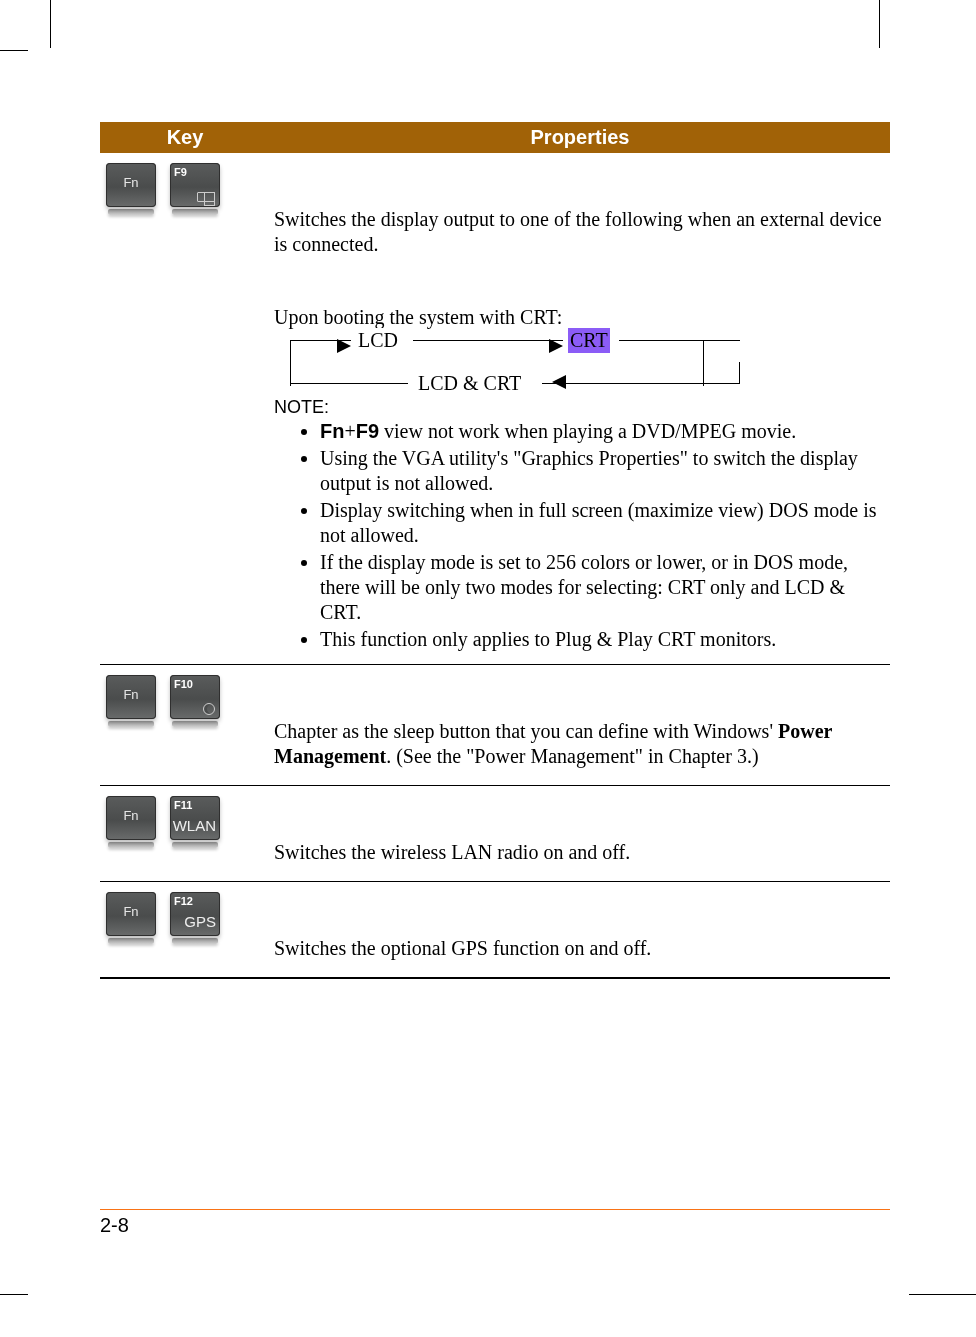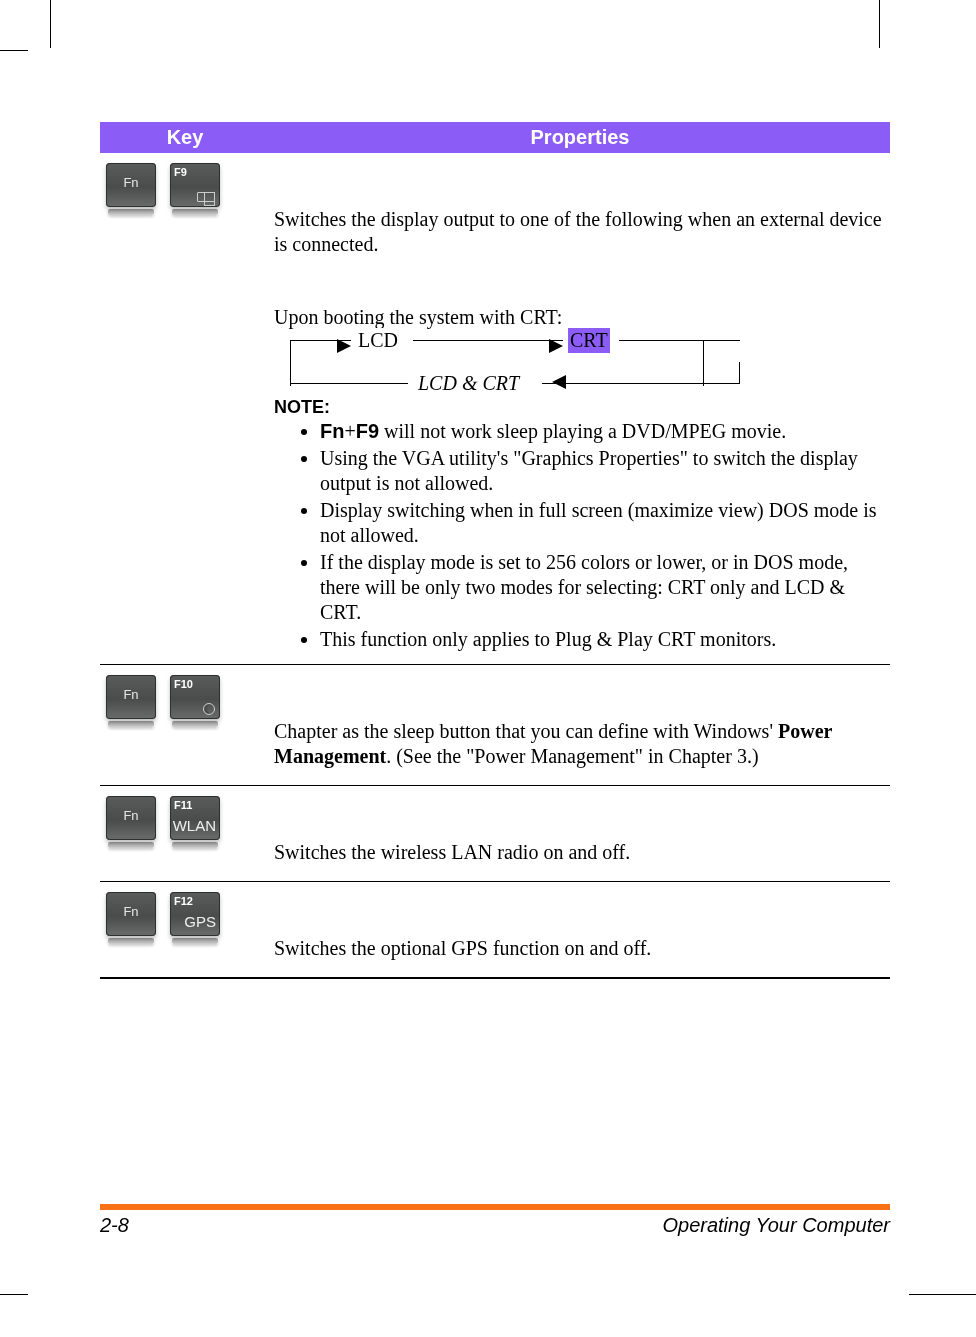--- a/index.html
+++ b/index.html
@@ -23,21 +23,21 @@
       top: 122px;
       width: 790px;
     }
 
     
     .tbl {
       width: 100%;
       border-collapse: collapse;
     }
     .tbl th {
-      background: #8b5cf6;
+      background: #a16207;
       color: #fff;
       font-family: Arial, Helvetica, sans-serif;
       font-weight: bold;
       font-size: 20px;
       padding: 4px 0;
       text-align: center;
     }
     .tbl th.key-col { width: 170px; }
     .tbl td {
       vertical-align: top;
@@ -68,21 +68,21 @@
     .keycap .lbl-c { position: absolute; left: 0; right: 0; top: 12px; text-align: center; font-size: 13px; }
     .keycap .lbl-t { position: absolute; top: 3px; left: 4px; font-size: 11px; font-weight: bold; color: #fff; }
     .keycap .lbl-b { position: absolute; bottom: 4px; right: 4px; font-size: 15px; color: #eee; }
     .keycap .icon-b { position: absolute; bottom: 5px; right: 5px; width: 18px; height: 10px; border: 1px solid #ccc; border-radius: 1px; }
     .keycap .icon-b:before { content: ""; position: absolute; right: -1px; top: -1px; width: 9px; height: 12px; border: 1px solid #ccc; background: transparent; }
     .keycap .icon-moon { position: absolute; bottom: 4px; right: 5px; width: 12px; height: 12px; border: 1.5px solid #ccc; border-radius: 50%; box-shadow: inset 3px 0 0 0 #4a4c4c; }
     .shelf { height: 6px; background: linear-gradient(to bottom, #9a9a9a, #cfcfcf); border-radius: 2px; margin: 2px 2px 0 2px; box-shadow: 0 2px 3px rgba(0,0,0,0.2); }
 
     
     .desc p { margin-bottom: 6px; margin-top: 48px; }
-    .note-label { font-family: Arial, Helvetica, sans-serif; font-weight: bold; font-size: 18px; margin-top: 6px; }
+    .note-label { font-family: Arial, Helvetica, sans-serif; font-weight: normal; font-size: 18px; margin-top: 6px; }
     .note-list { list-style: disc; padding-left: 46px; }
     .note-list li { margin-bottom: 2px; }
     .sans-bold { font-family: Arial, Helvetica, sans-serif; font-weight: bold; }
     .serif-bold { font-weight: bold; }
 
     
     .cycle {
       position: relative;
       width: 414px;
       height: 54px;
@@ -90,34 +90,33 @@
     }
     .cycle .box-top { position: absolute; left: 0; top: 4px; width: 450px; height: 22px; border: 1px solid #000; border-bottom: none; border-right: none; }
     .cycle .box-top .gap1 { position: absolute; top: -1px; left: 60px; width: 62px; height: 2px; background: #fff; }
     .cycle .box-top .gap2 { position: absolute; top: -1px; left: 272px; width: 56px; height: 2px; background: #fff; }
     .cycle .lbl-lcd { position: absolute; top: -8px; left: 66px; font-size: 20px; background:#fff; padding:0 2px;}
     .cycle .lbl-crt { position: absolute; top: -8px; left: 278px; font-size: 20px; background:#8b5cf6; padding:0 2px;}
     .cycle .tri-r1 { position: absolute; top: -2px; left: 46px; width: 0; height: 0; border-top: 7px solid transparent; border-bottom: 7px solid transparent; border-left: 14px solid #000; }
     .cycle .tri-r2 { position: absolute; top: -2px; left: 258px; width: 0; height: 0; border-top: 7px solid transparent; border-bottom: 7px solid transparent; border-left: 14px solid #000; }
     .cycle .box-bot { position: absolute; left: 0; top: 26px; width: 450px; height: 22px; border: 1px solid #000; border-top: none; border-left: none;}
     .cycle .box-bot .gap3 { position: absolute; bottom: -1px; left: 118px; width: 134px; height: 2px; background: #fff; }
-    .cycle .lbl-both { position: absolute; bottom: -6px; left: 126px; font-size: 20px; background:#fff; padding: 0 2px; font-style: italic;}
+    .cycle .lbl-both { position: absolute; bottom: -6px; left: 126px; font-size: 20px; background:#fff; padding: 0 2px;}
     .cycle .tri-l { position: absolute; bottom: -6px; left: 262px; width: 0; height: 0; border-top: 7px solid transparent; border-bottom: 7px solid transparent; border-right: 14px solid #000; }
     .cycle .vline-l { position:absolute; left:0; top:4px; bottom:4px; width:1px; background:#000;}
     .cycle .vline-r { position:absolute; right:0; top:4px; bottom:4px; width:1px; background:#000;}
 
     
     .footer {
       position: absolute;
       left: 100px;
       bottom: 100px;
       width: 790px;
-      border-top: 6px solid #f97316;
+      border-top: 1px solid #f97316;
       padding-top: 4px;
-      font-style: italic;
       font-size: 20px;
       display: flex;
       justify-content: space-between;
       font-family: Arial, Helvetica, sans-serif;
     }
   </style>
 </head>
 <body>
 
 <div class="crop-tl-h"></div>
@@ -170,21 +169,21 @@
             <span class="lbl-crt">CRT</span>
             <div class="box-bot">
               <div class="gap3"></div>
               <span class="tri-l"></span>
             </div>
             <span class="lbl-both">LCD &amp; CRT</span>
           </div>
           <div class="note-label">NOTE:</div>
           <ul class="note-list">
             <li>
-              <span class="sans-bold">Fn</span><span>+</span><span class="sans-bold">F9</span><span> will not work sleep playing a DVD/MPEG movie.</span>
+              <span class="sans-bold">Fn</span><span>+</span><span class="sans-bold">F9</span><span> view not work when playing a DVD/MPEG movie.</span>
             </li>
             <li>Using the VGA utility's "Graphics Properties" to switch the display output is not allowed.</li>
             <li>Display switching when in full screen (maximize view) DOS mode is not allowed.</li>
             <li>If the display mode is set to 256 colors or lower, or in DOS mode, there will be only two modes for selecting: CRT only and LCD &amp; CRT.</li>
             <li>This function only applies to Plug &amp; Play CRT monitors.</li>
           </ul>
         </td>
       </tr>
 
       <tr>
@@ -256,14 +255,13 @@
         <td class="desc">
           <p>Switches the optional GPS function on and off.</p>
         </td>
       </tr>
     </tbody>
   </table>
 </div>
 
 <div class="footer">
   <span>2-8</span>
-  <span>Operating Your Computer</span>
 </div>
 
 </body></html>

